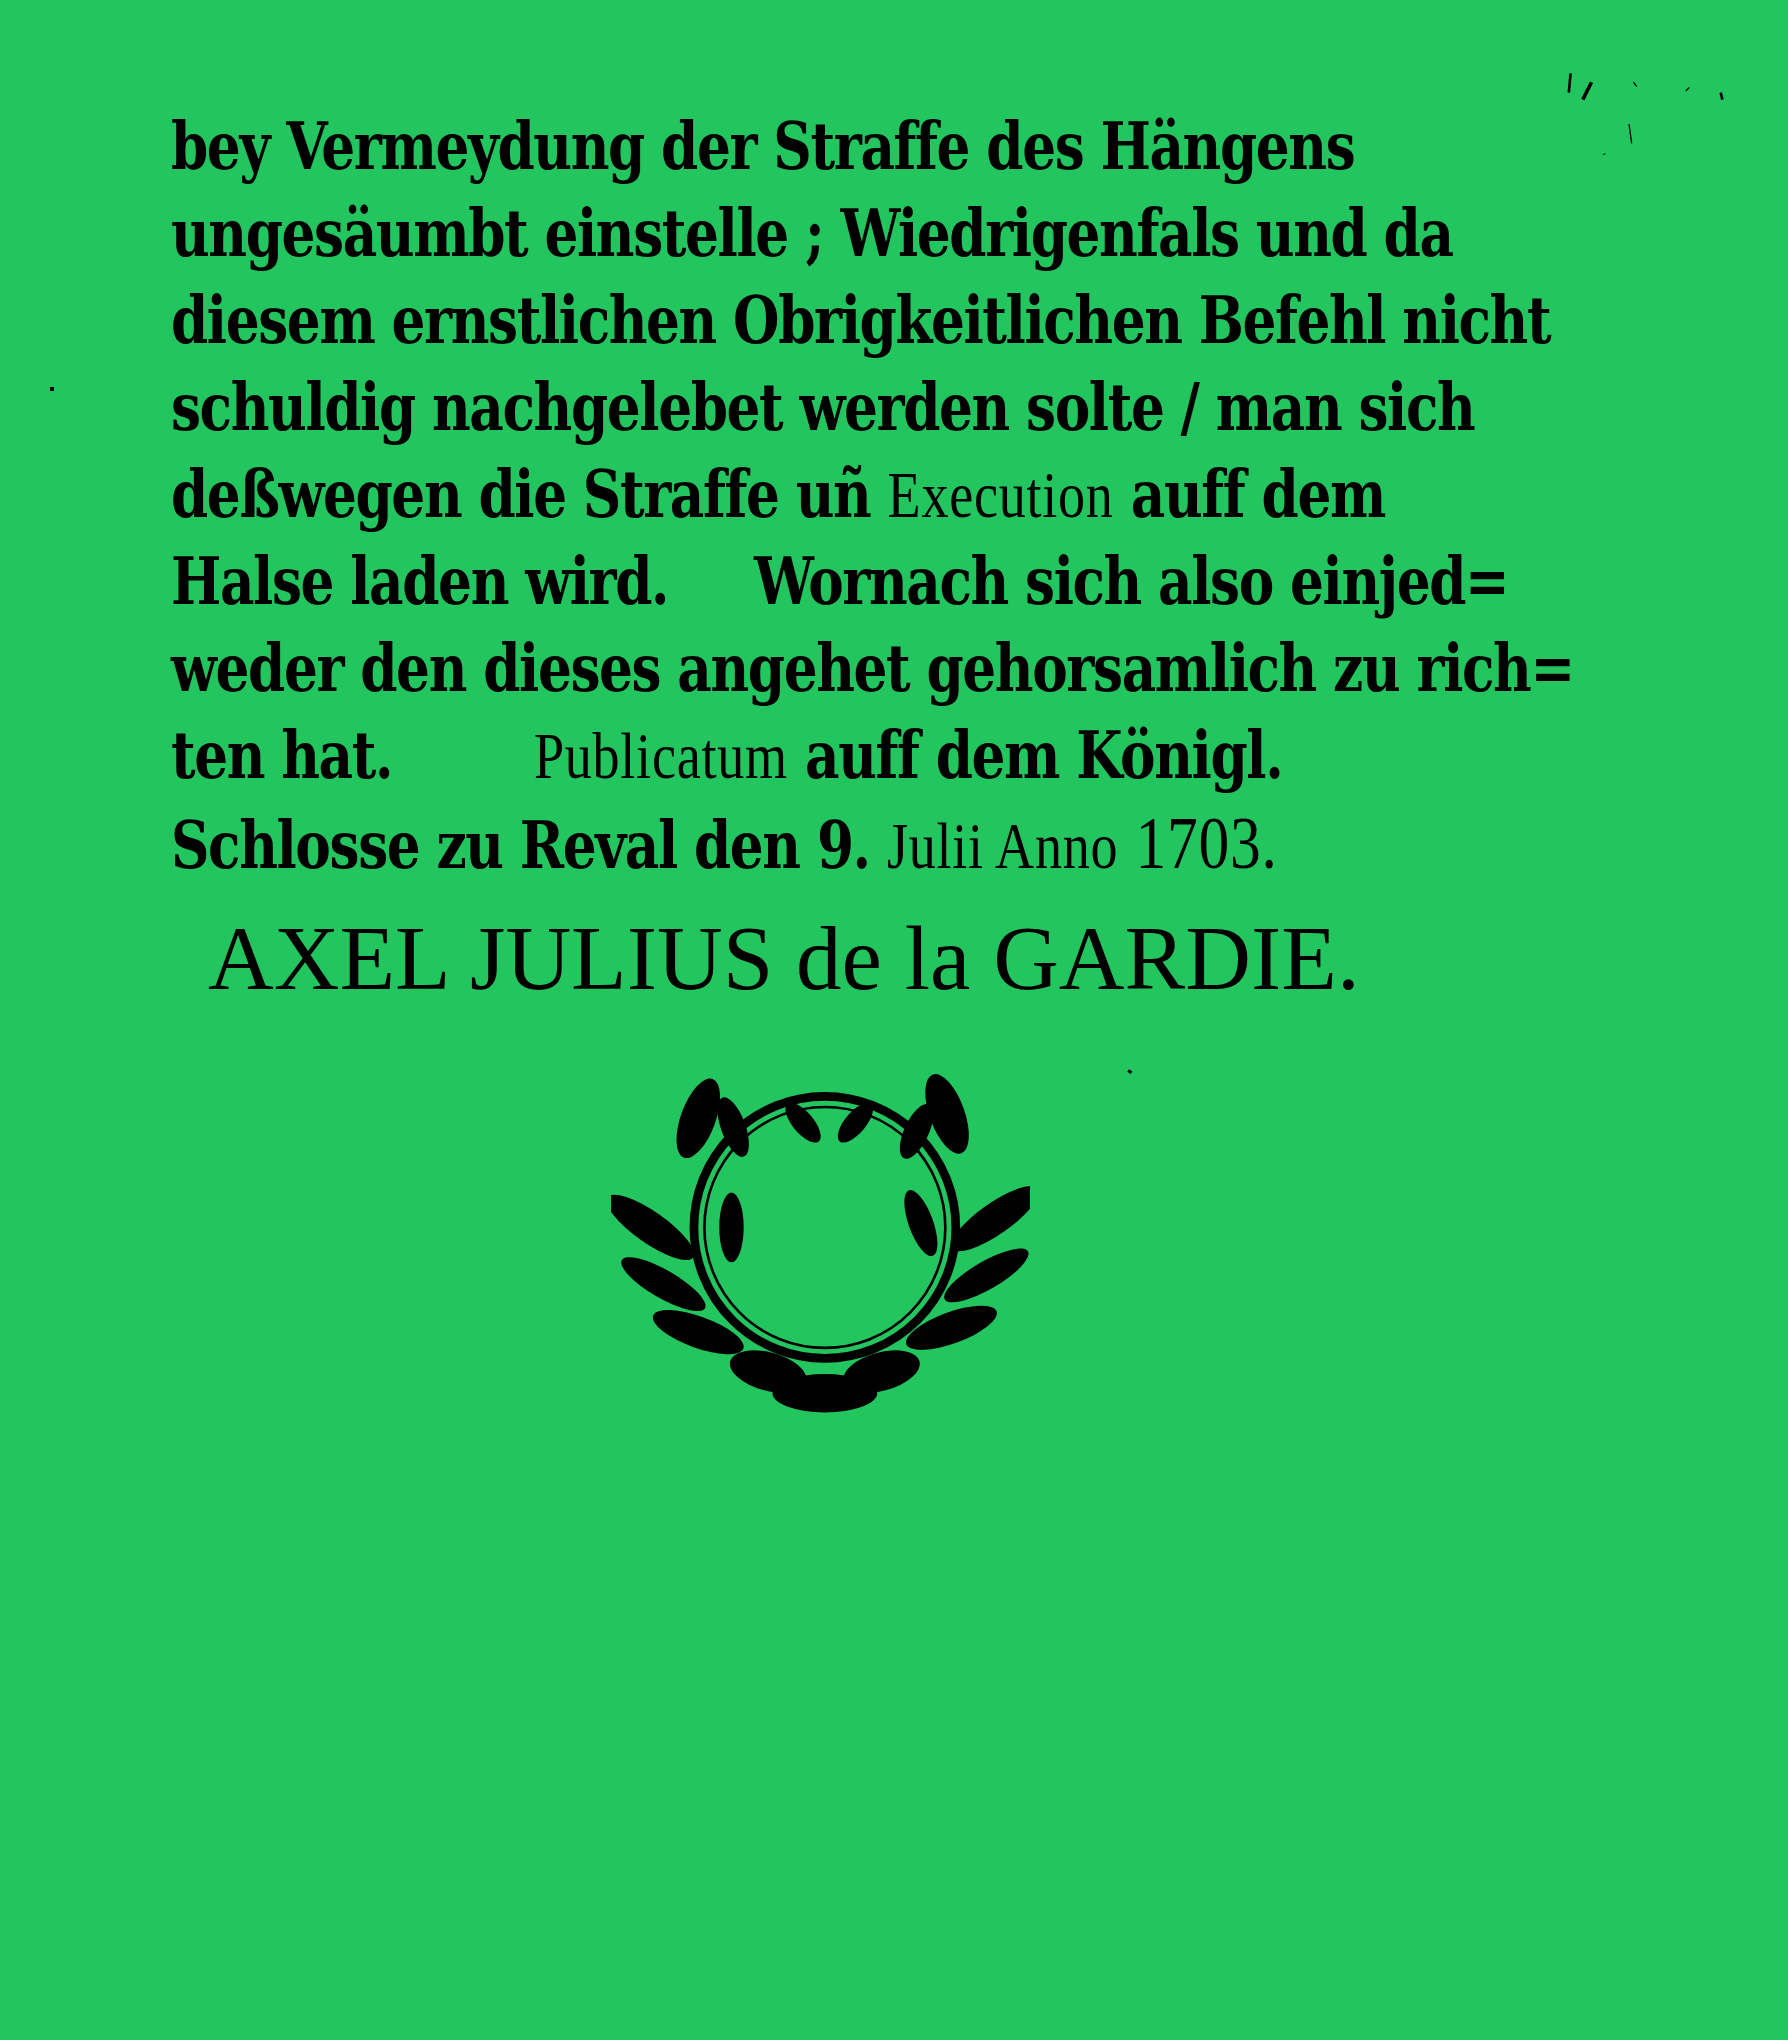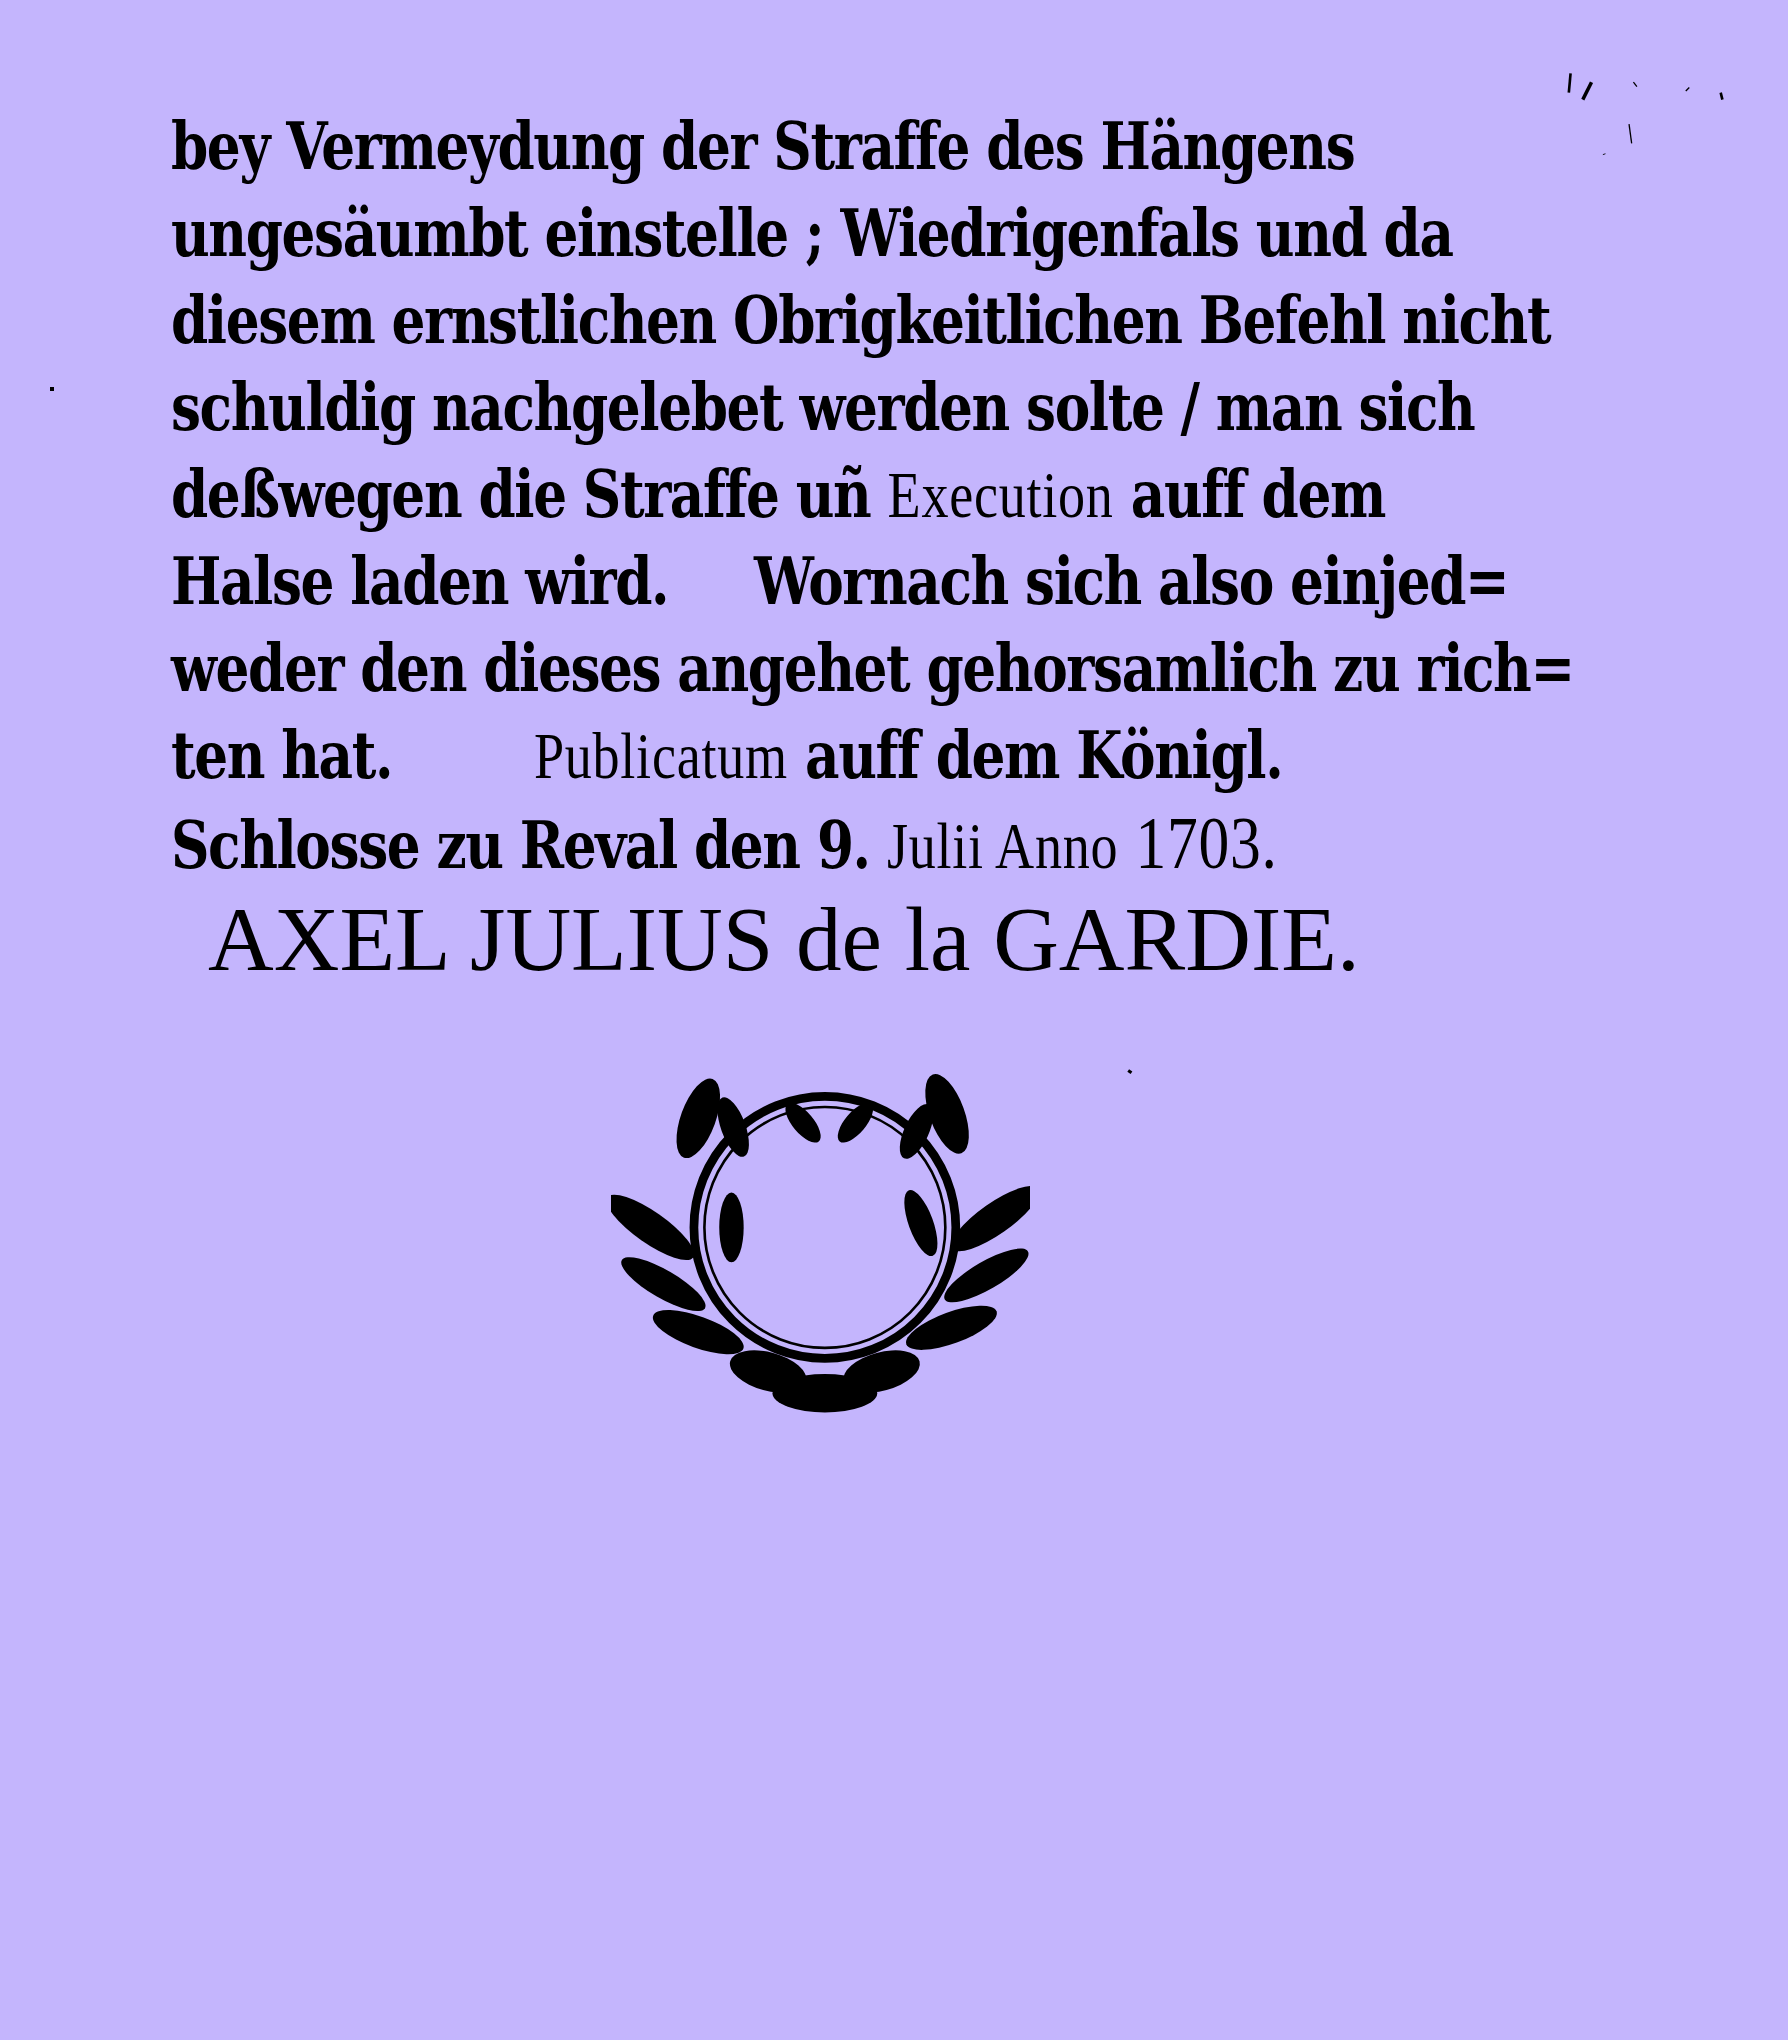--- a/index.html
+++ b/index.html
@@ -1,25 +1,25 @@
 <!DOCTYPE html>
 <html style="font-size:14px"><head>
   <meta charset="utf-8">
   <style>
     html, body { margin: 0; padding: 0; background: #ffffff; }
     body { width: 1789px; height: 2040px; position: relative; overflow: hidden; color: #000; }
-    .page { position: absolute; left: 0; top: 0; width: 1789px; height: 2040px; background: #c4b5fd; }
+    .page { position: absolute; left: 0; top: 0; width: 1789px; height: 2040px; background: #22c55e; }
     .text-block { position: absolute; left: 171px; top: 103px; width: 1258px; }
     .line {
       display: block; height: 87px; line-height: 87px; white-space: nowrap;
       font-family: "DejaVu Serif", serif; font-weight: bold; font-size: 65px;
       letter-spacing: -1.7px; transform: scaleX(0.82); transform-origin: left center;
     }
     .line .roman { font-family: "Liberation Serif", serif; font-weight: normal; font-size: 66px; letter-spacing: 0.9px; }
-    .sig { position: absolute; left: 208px; top: 887px; font-family: "Liberation Serif", serif; font-size: 91px; white-space: nowrap; letter-spacing: 0; }
+    .sig { position: absolute; left: 208px; top: 906px; font-family: "Liberation Serif", serif; font-size: 91px; white-space: nowrap; letter-spacing: 0; }
     .seal { position: absolute; left: 611px; top: 1057px; width: 419px; height: 367px; }
     .seal-letters { position: absolute; left: 127px; top: 83px; font-family: "Liberation Serif", serif; font-weight: bold; font-size: 183px; line-height: 1; letter-spacing: -12.2px; }
     .marks { position: absolute; left: 1546px; top: 63px; width: 201px; height: 96px; }
     .speck { position: absolute; left: 50px; top: 387px; width: 3.5px; height: 4.4px; background: #000; }
     .speck2 { position: absolute; left: 1128px; top: 1070px; width: 3.5px; height: 2.6px; background: #000; transform: rotate(35deg); }
   </style>
 </head>
 <body>
 
 <div class="page">

